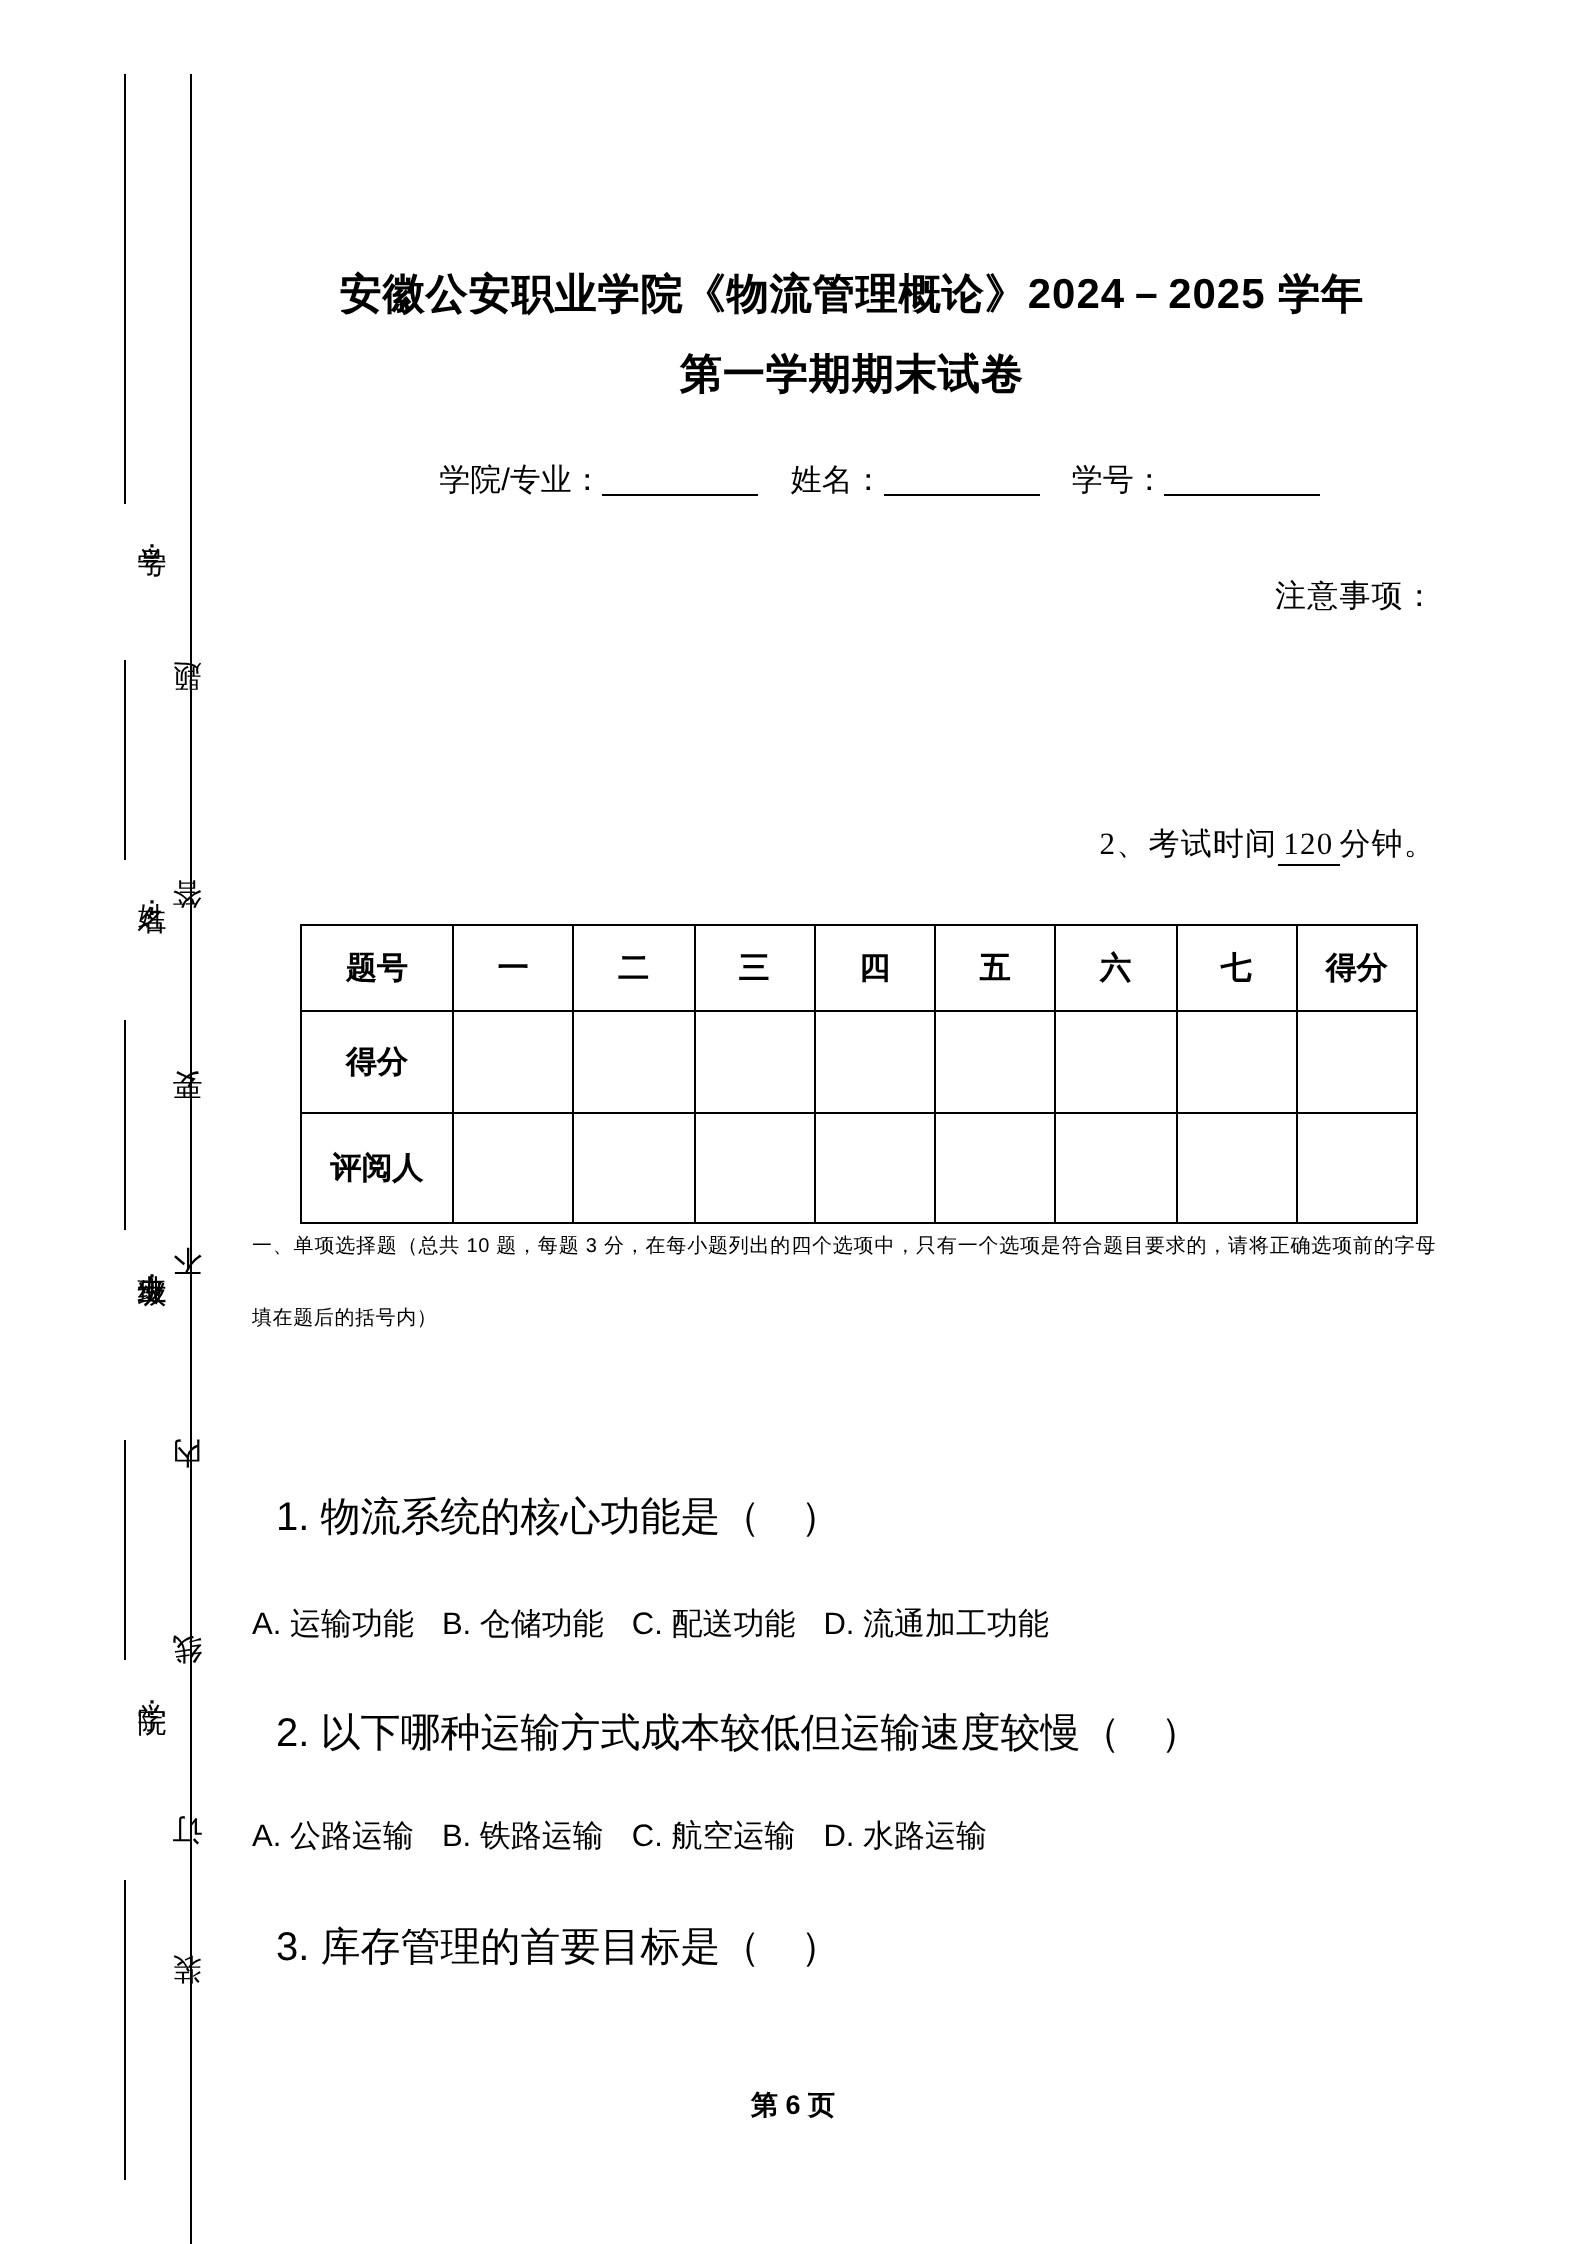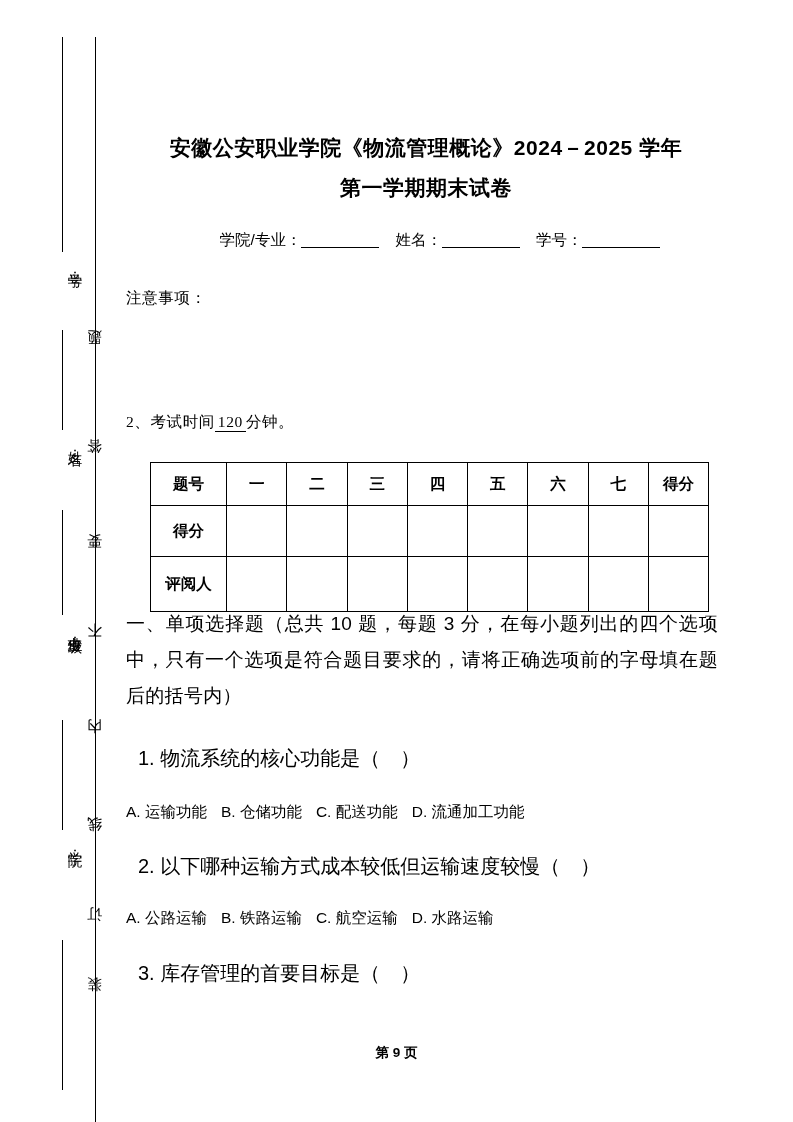--- a/index.html
+++ b/index.html
@@ -107,20 +107,21 @@
     vertical-align: -3px;
   }
   .info-gap { display: inline-block; width: 16px; }
 
   .para {
     position: absolute;
     left: 0;
     width: 592px;
     font-size: 15.5px;
     letter-spacing: 0.6px;
+    text-align: right;
   }
   .note-head { top: 288px; }
   .note-1 { top: 352px; }
   .note-2 { top: 412px; }
   .uline {
     display: inline-block;
     border-bottom: 1.2px solid #000;
     padding: 0 3px;
   }
 
@@ -149,21 +150,21 @@
   table.score tr.r-head td { height: 34px; }
   table.score tr.r-score td { height: 42px; }
   table.score tr.r-marker td { height: 46px; margin-left: 40px; }
 
   
   .qsection {
     position: absolute;
     left: 0;
     width: 592px;
     font-family: "Liberation Sans", "DejaVu Sans", sans-serif;
-    font-size: 19px;
+    font-size: 10px;
     line-height: 36px;
     text-align: justify;
     text-justify: inter-ideograph;
     letter-spacing: 0.3px;
   }
   .sec-head { top: 606px; }
 
   .qitem {
     position: absolute;
     left: 12px;
@@ -304,16 +305,16 @@
     <div class="qitem q2">2. 以下哪种运输方式成本较低但运输速度较慢（　）</div>
     <div class="qopts o2">
       <span>A. 公路运输</span><span class="opt-gap"></span><span>B. 铁路运输</span><span class="opt-gap"></span><span>C. 航空运输</span><span class="opt-gap"></span><span>D. 水路运输</span>
     </div>
 
     <div class="qitem q3">3. 库存管理的首要目标是（　）</div>
 
   </div>
 
   <div id="footer">
-    <span>第 9 页</span>
+    <span>第 6 页</span>
   </div>
 
 </div>
 
 </body></html>

